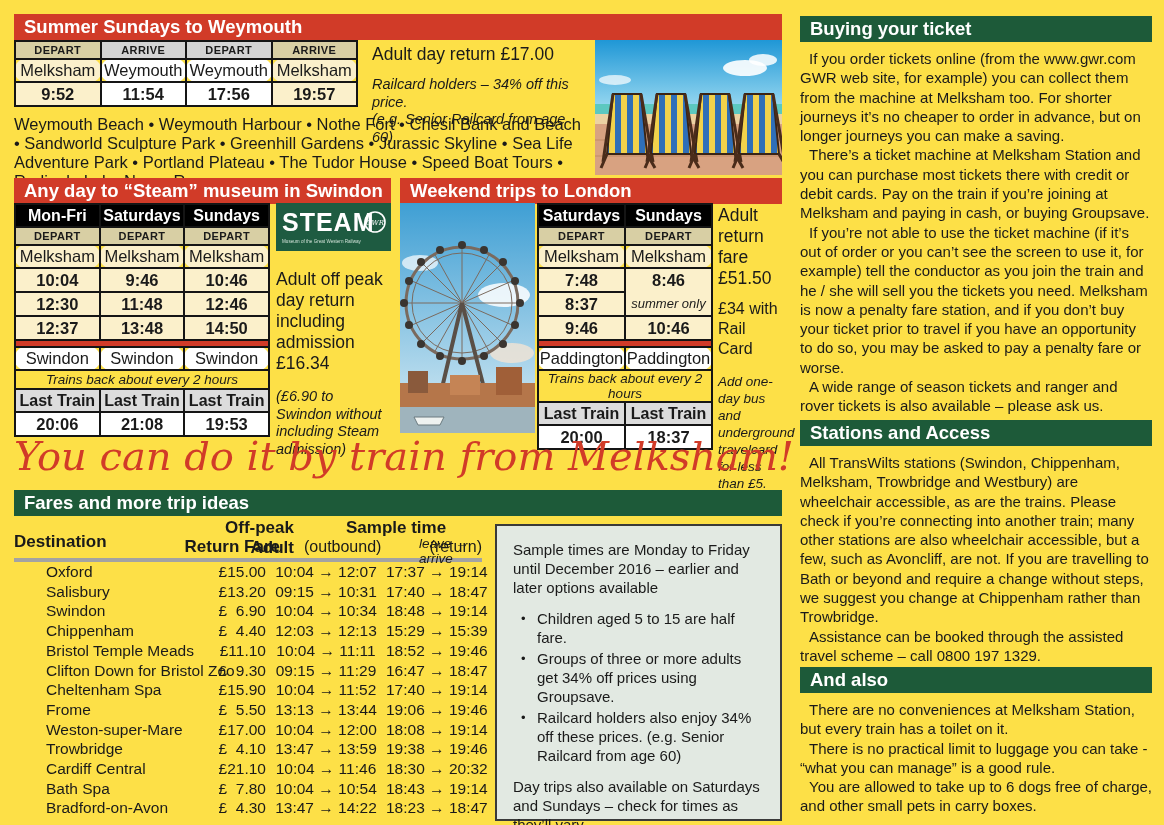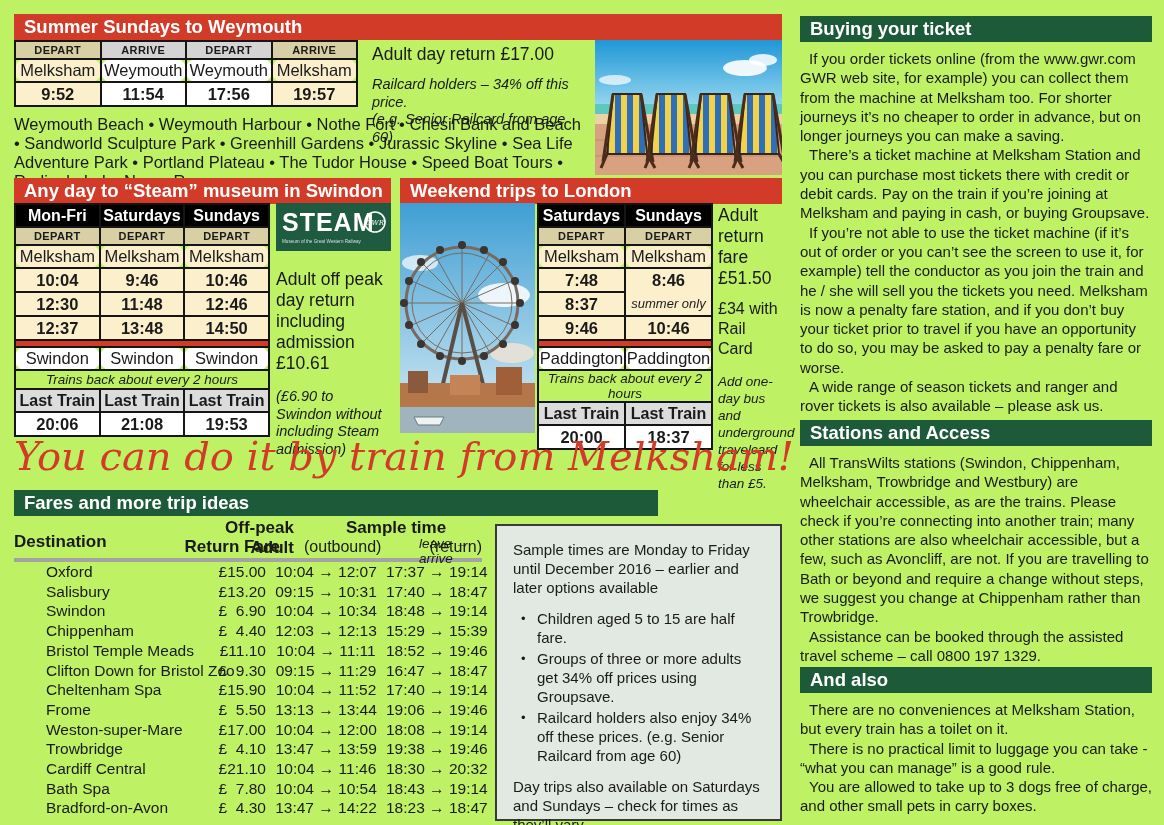--- a/index.html
+++ b/index.html
@@ -1,16 +1,16 @@
 <!DOCTYPE html>
 <html><head>
 <meta charset="utf-8">
 <style>
   html,body{margin:0;padding:0;background:#fff;}
-  #page{position:relative;width:1164px;height:825px;background:#bef264;overflow:hidden;
+  #page{position:relative;width:1164px;height:825px;background:#fde047;overflow:hidden;
         font-family:"Liberation Sans",sans-serif;color:#1a1a1a;}
   .abs{position:absolute;}
   .redbar{position:absolute;background:#d13b28;color:#fff;font-weight:bold;
           font-size:18.5px;line-height:26px;height:26px;padding-left:10px;box-sizing:border-box;}
   .greenbar{background:#1d5a39;color:#fff;font-weight:bold;font-size:18.5px;
             line-height:26px;height:26px;padding-left:10px;box-sizing:border-box;}
   
   table.tt{border-collapse:collapse;table-layout:fixed;}
   table.tt td,table.tt th{border:2px solid #151515;text-align:center;padding:0;overflow:hidden;}
   .tt .hd{background:#000;color:#fff;font-weight:bold;font-size:16px;height:21px;}
@@ -198,21 +198,21 @@
   </table>
 
   <div class="abs" style="left:276px;top:203px;width:116px;">
     <svg width="115" height="48" viewBox="0 0 115 48">
       <rect width="115" height="48" fill="#1e5b41"></rect>
       <text x="6" y="28" fill="#fff" font-family="Liberation Sans, sans-serif" font-size="25" font-weight="bold" letter-spacing="1">STEAM</text>
       <circle cx="99" cy="19" r="10" fill="none" stroke="#fff" stroke-width="1.6"></circle>
       <text x="99" y="22" fill="#fff" text-anchor="middle" font-family="DejaVu Serif, serif" font-style="italic" font-size="7">GWR</text>
       <text x="6" y="40" fill="#cfe0d6" font-family="Liberation Sans, sans-serif" font-size="4.6">Museum of the Great Western Railway</text>
     </svg>
-    <div class="boldnote" style="margin-top:14px;">Adult off peak day return including admission £10.61</div>
+    <div class="boldnote" style="margin-top:14px;">Adult off peak day return including admission £16.34</div>
     <div class="italnote" style="margin-top:14px;">(£6.90 to Swindon without including Steam admission)</div>
   </div>
 
   <div class="redbar" style="left:400px;top:178px;width:382px;">
     <span>Weekend trips to London</span>
   </div>
 
   <svg class="photo" style="left:400px;top:203px;" width="135" height="230" viewBox="0 0 135 230">
     <defs>
       <linearGradient id="sky2" x1="0" y1="0" x2="0" y2="1">
@@ -315,21 +315,21 @@
   </table>
 
   <div class="abs" style="left:718px;top:205px;width:66px;">
     <div class="boldnote">Adult return fare £51.50</div>
     <div style="font-size:16px;line-height:20px;margin-top:10px;">£34 with Rail Card</div>
     <div class="italnote" style="margin-top:14px;font-size:13.5px;line-height:17px;">Add one-day bus and underground travelcard for less than £5.</div>
   </div>
 
   <div class="tagline">You can do it by train from Melksham!</div>
 
-  <div class="greenbar abs" style="left:14px;top:490px;width:644px;">
+  <div class="greenbar abs" style="left:14px;top:490px;width:768px;">
     <span>Fares and more trip ideas</span>
   </div>
 
   <div class="fhead">
     <span style="left:0;bottom:6px;font-weight:bold;font-size:17px;">Destination</span>
     <span style="left:164px;top:-2px;width:116px;text-align:right;font-weight:bold;font-size:17px;">Off-peak Adult</span>
     <span style="left:164px;top:17px;width:102px;text-align:right;font-weight:bold;font-size:17px;">Return Fare</span>
     <span style="left:302px;top:-2px;font-weight:bold;font-size:17px;margin-left:30px;">Sample time</span>
     <span style="left:405px;top:16px;font-style:italic;font-size:13.5px;">leave → arrive</span>
     <span style="left:290px;top:18px;font-size:16px;">(outbound)</span>
@@ -412,17 +412,17 @@
       </div>
       <div class="rsec" style="top: 420px;">
         <div class="greenbar">Stations and Access</div>
         <p class="rp">All TransWilts stations (Swindon, Chippenham, Melksham, Trowbridge and Westbury) are wheelchair accessible, as are the trains. Please check if you’re connecting into another train; many other stations are also wheelchair accessible, but a few, such as Avoncliff, are not. If you are travelling to Bath or beyond and require a change without steps, we suggest you change at Chippenham rather than Trowbridge.</p>
         <p class="rp">Assistance can be booked through the assisted travel scheme – call 0800 197 1329.</p>
       </div>
       <div class="rsec" style="top: 667px;">
         <div class="greenbar">And also</div>
         <p class="rp">There are no conveniences at Melksham Station, but every train has a toilet on it.</p>
         <p class="rp">There is no practical limit to luggage you can take - “what you can manage” is a good rule.</p>
-        <p class="rp">You are allowed to take up to 3 dogs free of charge, and other small pets in carry boxes.</p>
+        <p class="rp">You are allowed to take up to 6 dogs free of charge, and other small pets in carry boxes.</p>
       </div>
     </div>
 
 </div>
 
 </body></html>

